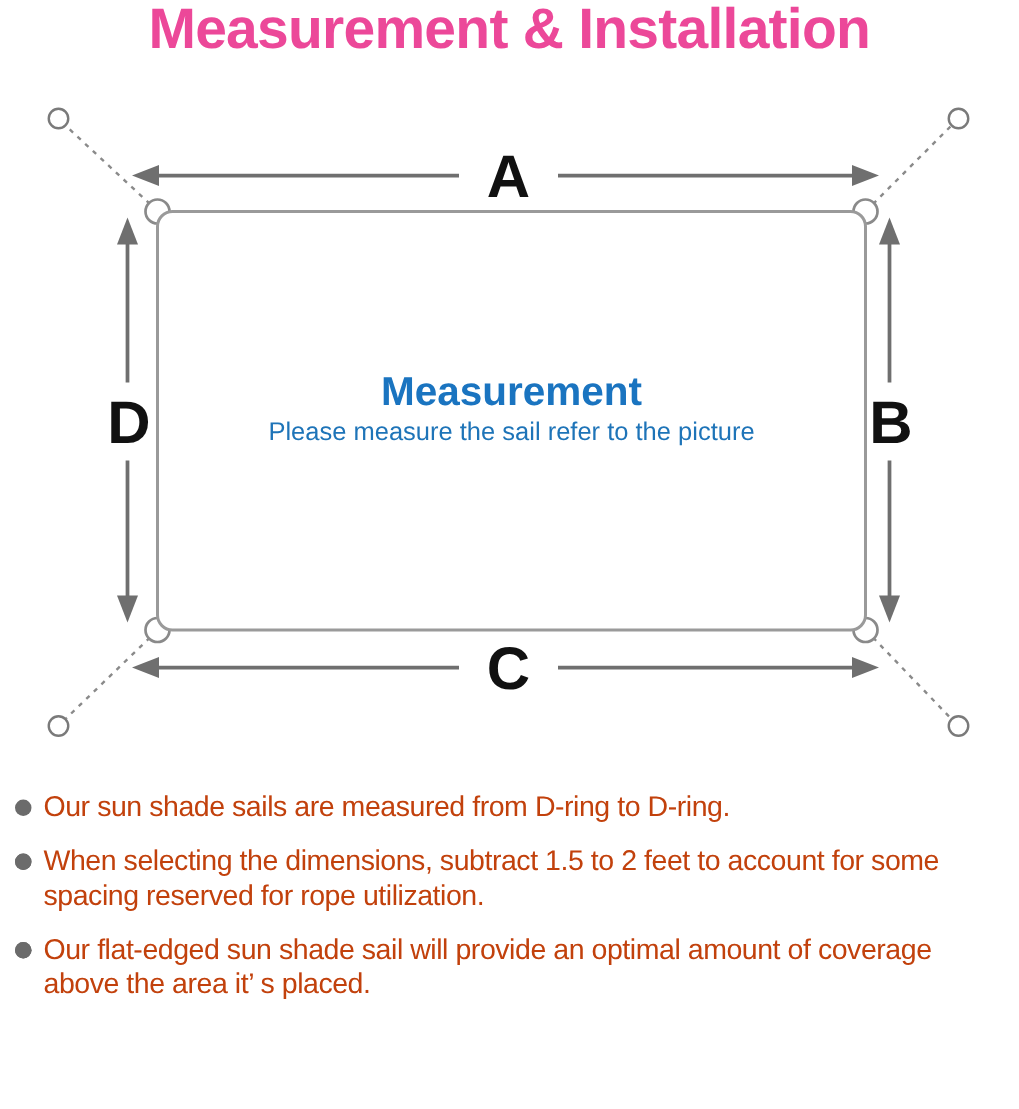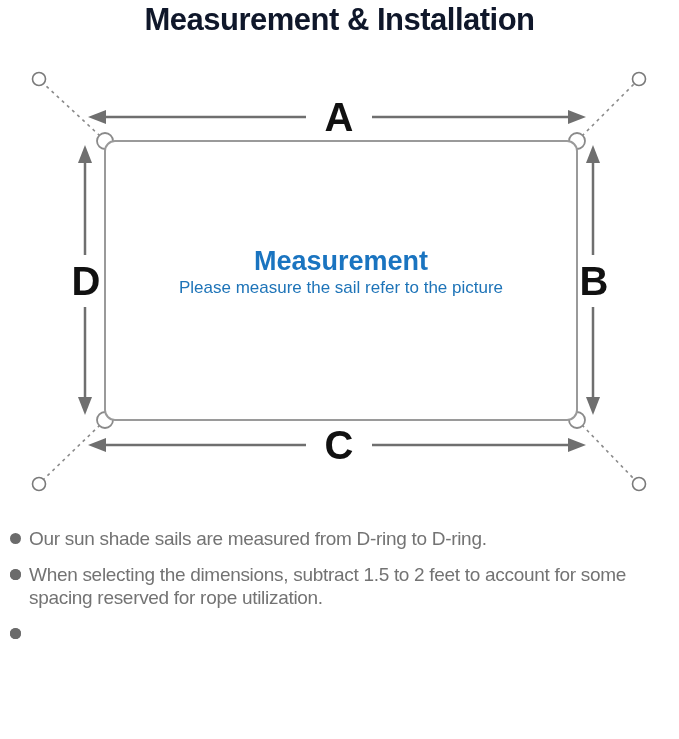--- a/index.html
+++ b/index.html
@@ -14,23 +14,23 @@
     height: 739px;
     background: #ffffff;
     overflow: hidden;
   }
   .page-title {
     position: absolute;
     top: 0;
     left: 0;
     width: 679px;
     text-align: center;
-    font-size: 31px;
+    font-size: 38px;
     font-weight: bold;
-    color: #0f172a;
+    color: #ec4899;
     letter-spacing: -0.5px;
     margin: 0;
     line-height: 40px;
   }
   .diagram-svg {
     position: absolute;
     top: 0;
     left: 0;
     width: 679px;
     height: 515px;
@@ -43,21 +43,21 @@
     margin: 0;
     padding: 0;
     list-style: none;
   }
   .bullet-item {
     position: relative;
     padding-left: 19px;
     margin-bottom: 13px;
     font-size: 19px;
     line-height: 23px;
-    color: #737373;
+    color: #c2410c;
     letter-spacing: -0.3px;
   }
   .bullet-dot {
     position: absolute;
     left: 0;
     top: 6px;
     width: 11px;
     height: 11px;
     border-radius: 50%;
     background: #6b6b6b;
@@ -136,16 +136,17 @@
     </li>
     <li class="bullet-item">
       <span class="bullet-dot"></span>
       <span>When selecting the dimensions, subtract 1.5 to 2 feet to account for some spacing reserved for rope utilization.</span>
     </li>
     <li class="bullet-item">
       <span class="bullet-dot"></span>
     </li>
     <li class="bullet-item">
       <span class="bullet-dot"></span>
+      <span>Our flat-edged sun shade sail will provide an optimal amount of coverage above the area it’ s placed.</span>
     </li>
   </ul>
 
 </div>
 
 </body></html>

